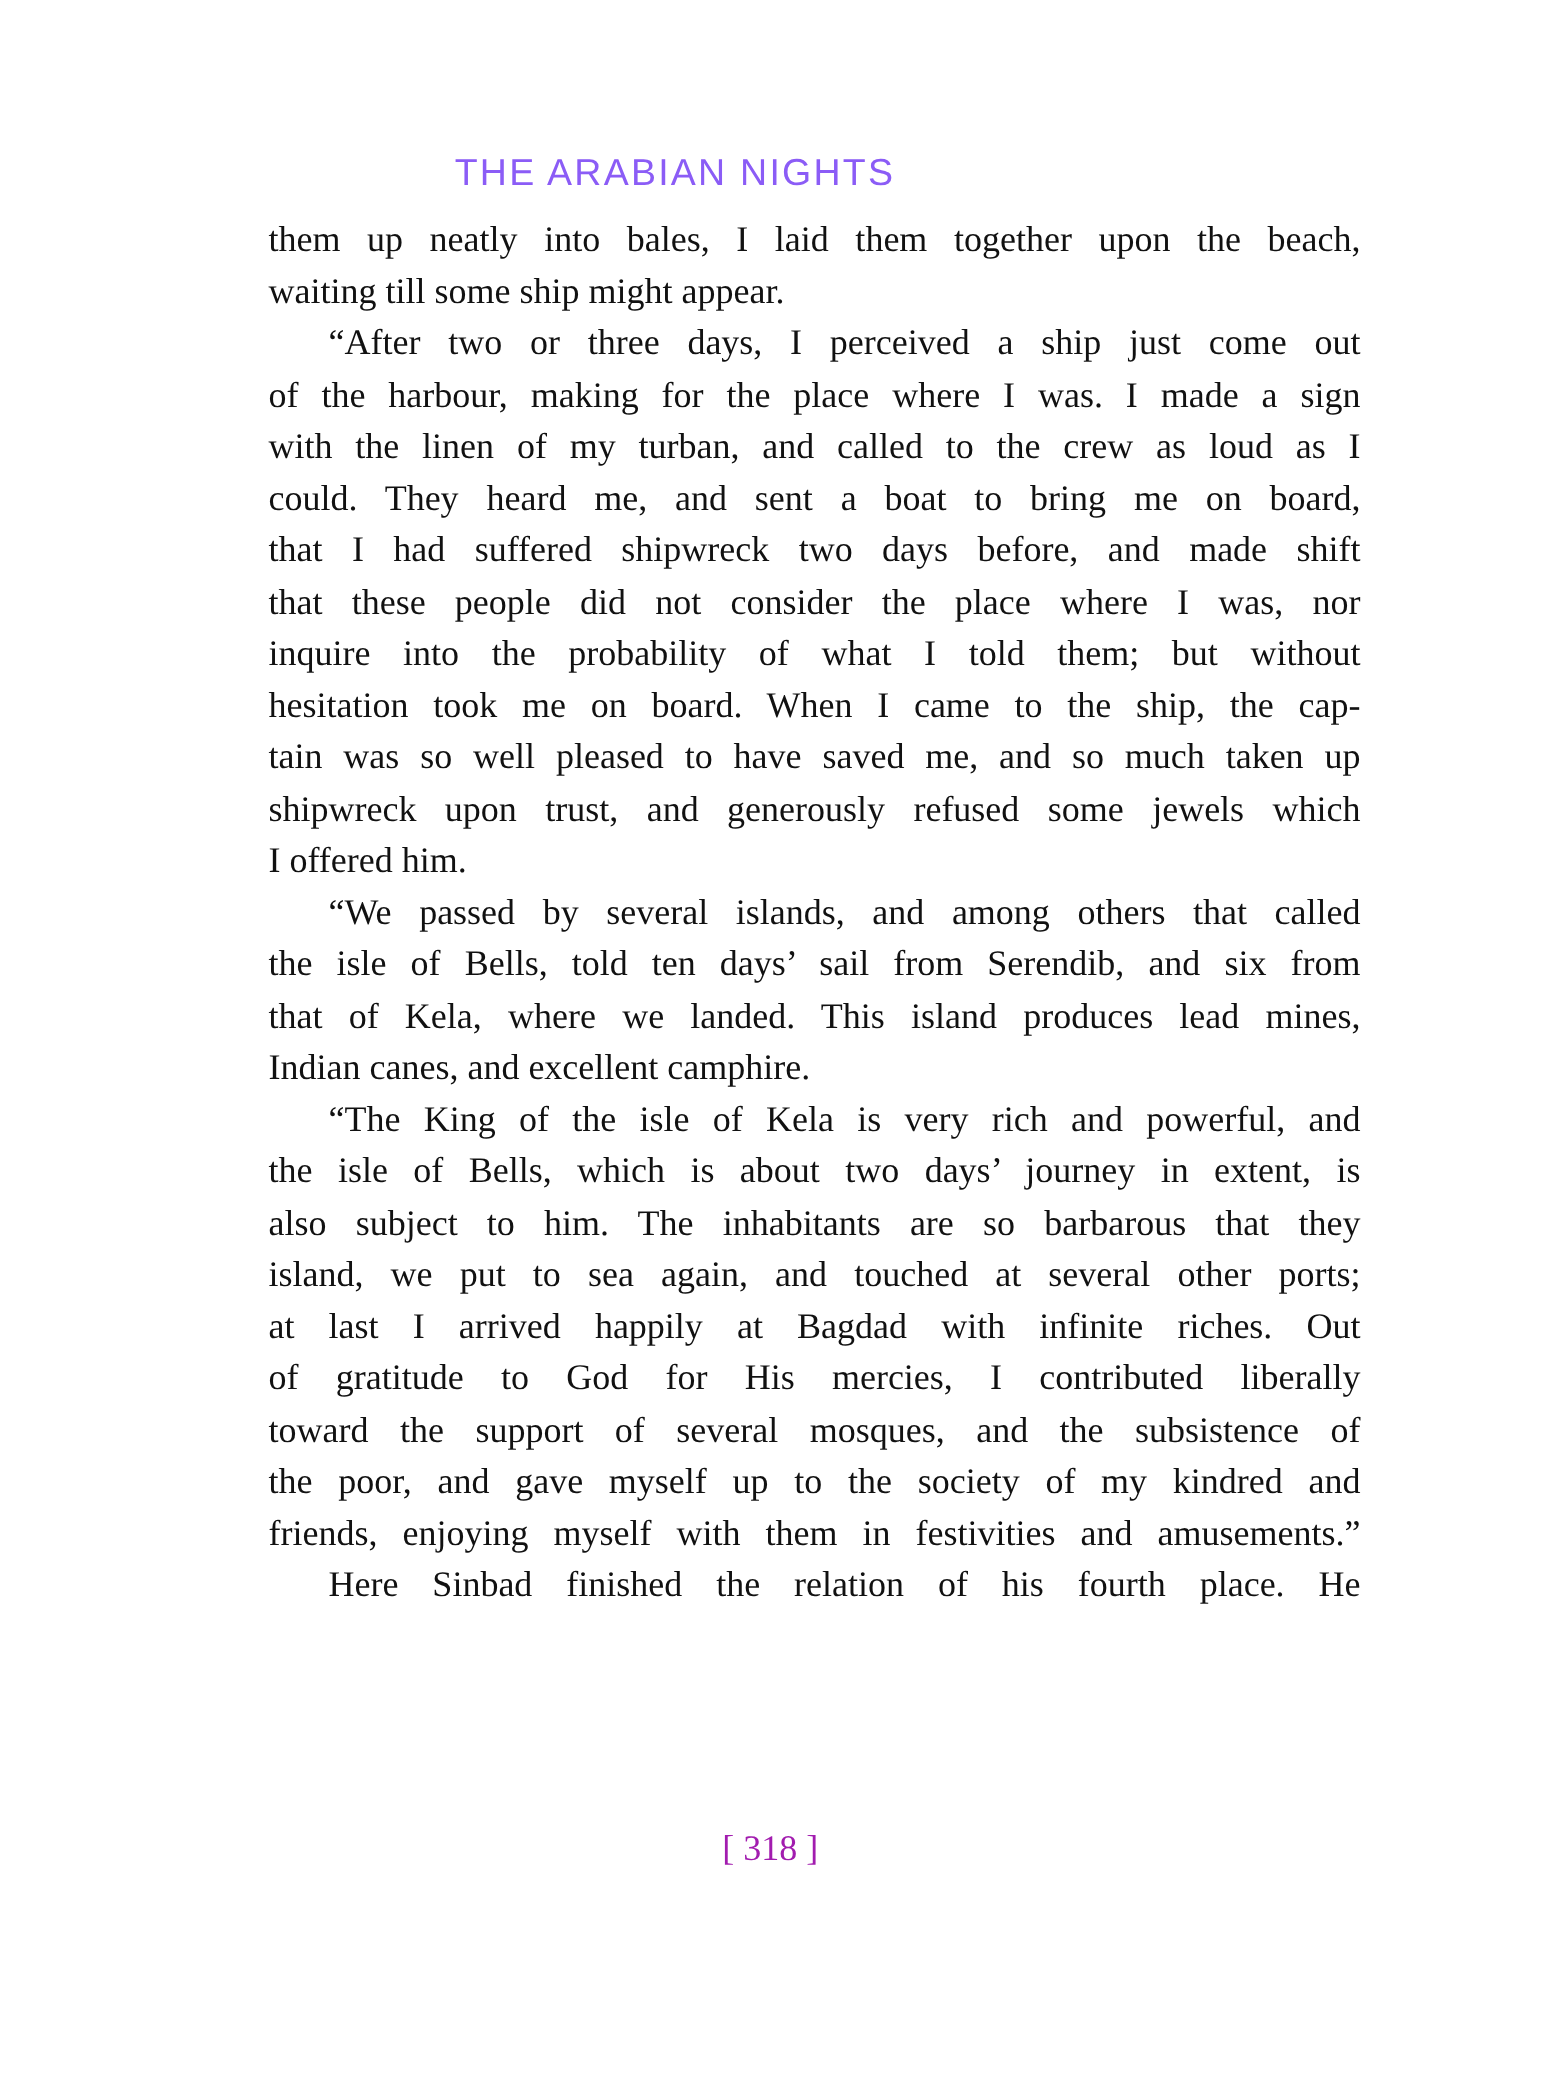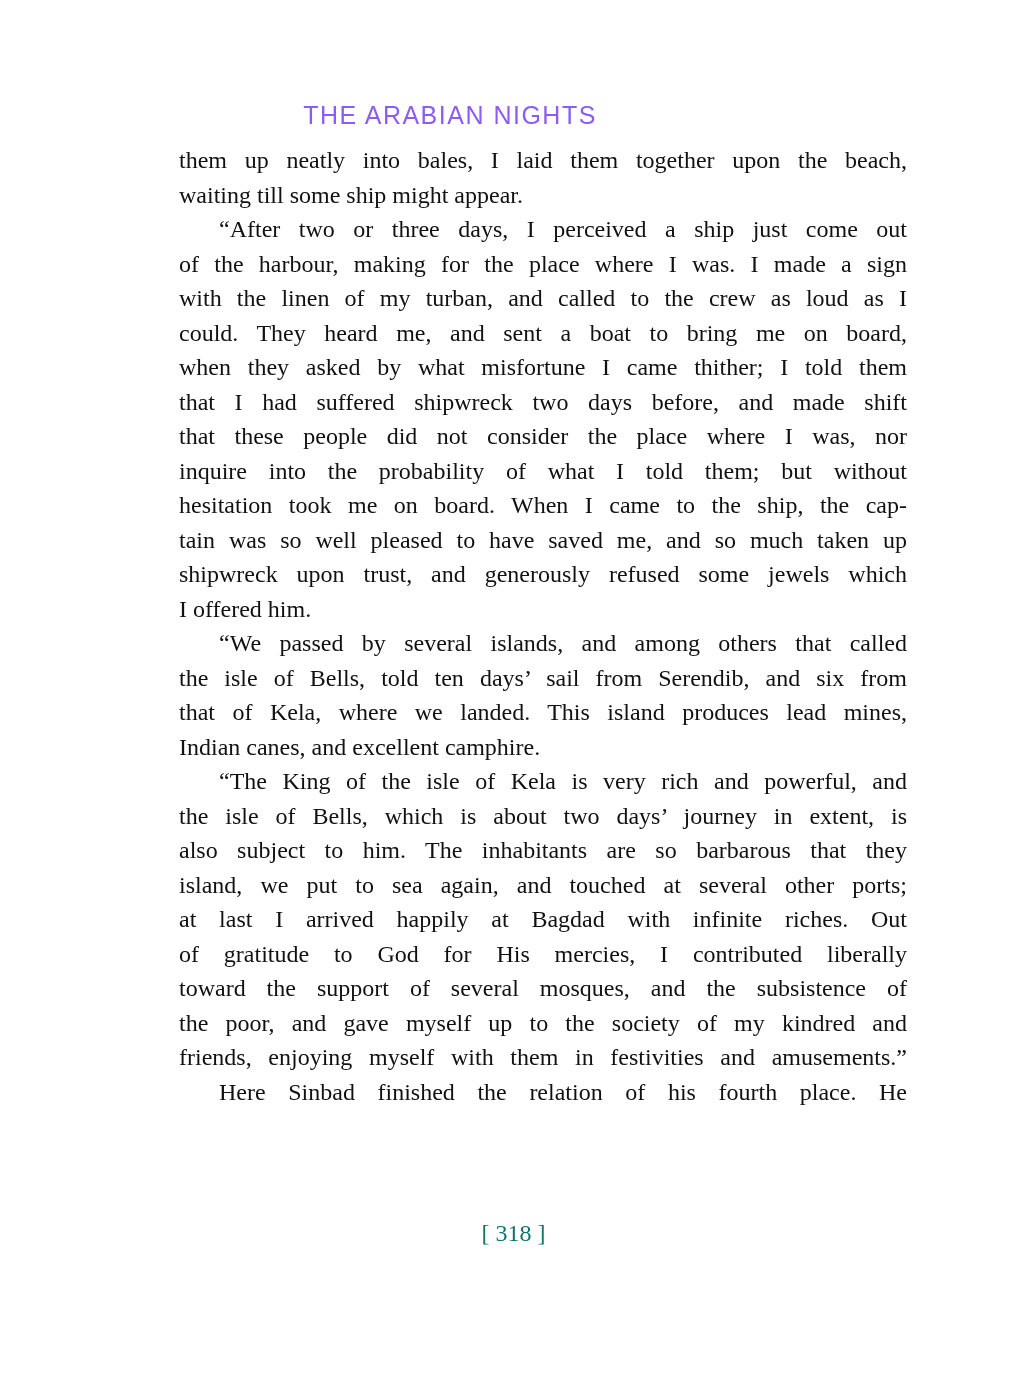--- a/index.html
+++ b/index.html
@@ -15,36 +15,35 @@
     height: 34.5px; line-height: 34.5px; white-space: nowrap;
     font-family: "Liberation Serif", "DejaVu Serif", serif;
     font-size: 24px; color: #111;
     text-align: justify; text-align-last: justify;
   }
   .line.indent { padding-left: 40px; font-family: Liberation Serif, serif; }
   .line.last { text-align-last: left; }
   .folio {
     position: absolute; left: 0; width: 1027px; top: 1216px; height: 34px;
     text-align: center; font-family: "Liberation Serif", "DejaVu Serif", serif;
-    font-size: 24px; color: #0f766e; line-height: 34px;
+    font-size: 24px; color: #a21caf; line-height: 34px;
   }
 </style>
 </head>
 <body>
 
 <div class="page">
   <div class="running-head">THE ARABIAN NIGHTS</div>
   <div class="body-text" id="body-text">
       <div class="line">them up neatly into bales, I laid them together upon the beach,</div>
       <div class="line last">waiting till some ship might appear.</div>
       <div class="line indent">“After two or three days, I perceived a ship just come out</div>
       <div class="line">of the harbour, making for the place where I was.  I made a sign</div>
       <div class="line">with the linen of my turban, and called to the crew as loud as I</div>
       <div class="line">could.  They heard me, and sent a boat to bring me on board,</div>
-      <div class="line">when they asked by what misfortune I came thither; I told them</div>
       <div class="line">that I had suffered shipwreck two days before, and made shift</div>
       <div class="line">that these people did not consider the place where I was, nor</div>
       <div class="line">inquire into the probability of what I told them; but without</div>
       <div class="line">hesitation took me on board.  When I came to the ship, the cap-</div>
       <div class="line">tain was so well pleased to have saved me, and so much taken up</div>
       <div class="line">shipwreck upon trust, and generously refused some jewels which</div>
       <div class="line last">I offered him.</div>
       <div class="line indent">“We passed by several islands, and among others that called</div>
       <div class="line">the isle of Bells, told ten days’ sail from Serendib, and six from</div>
       <div class="line">that of Kela, where we landed.  This island produces lead mines,</div>

